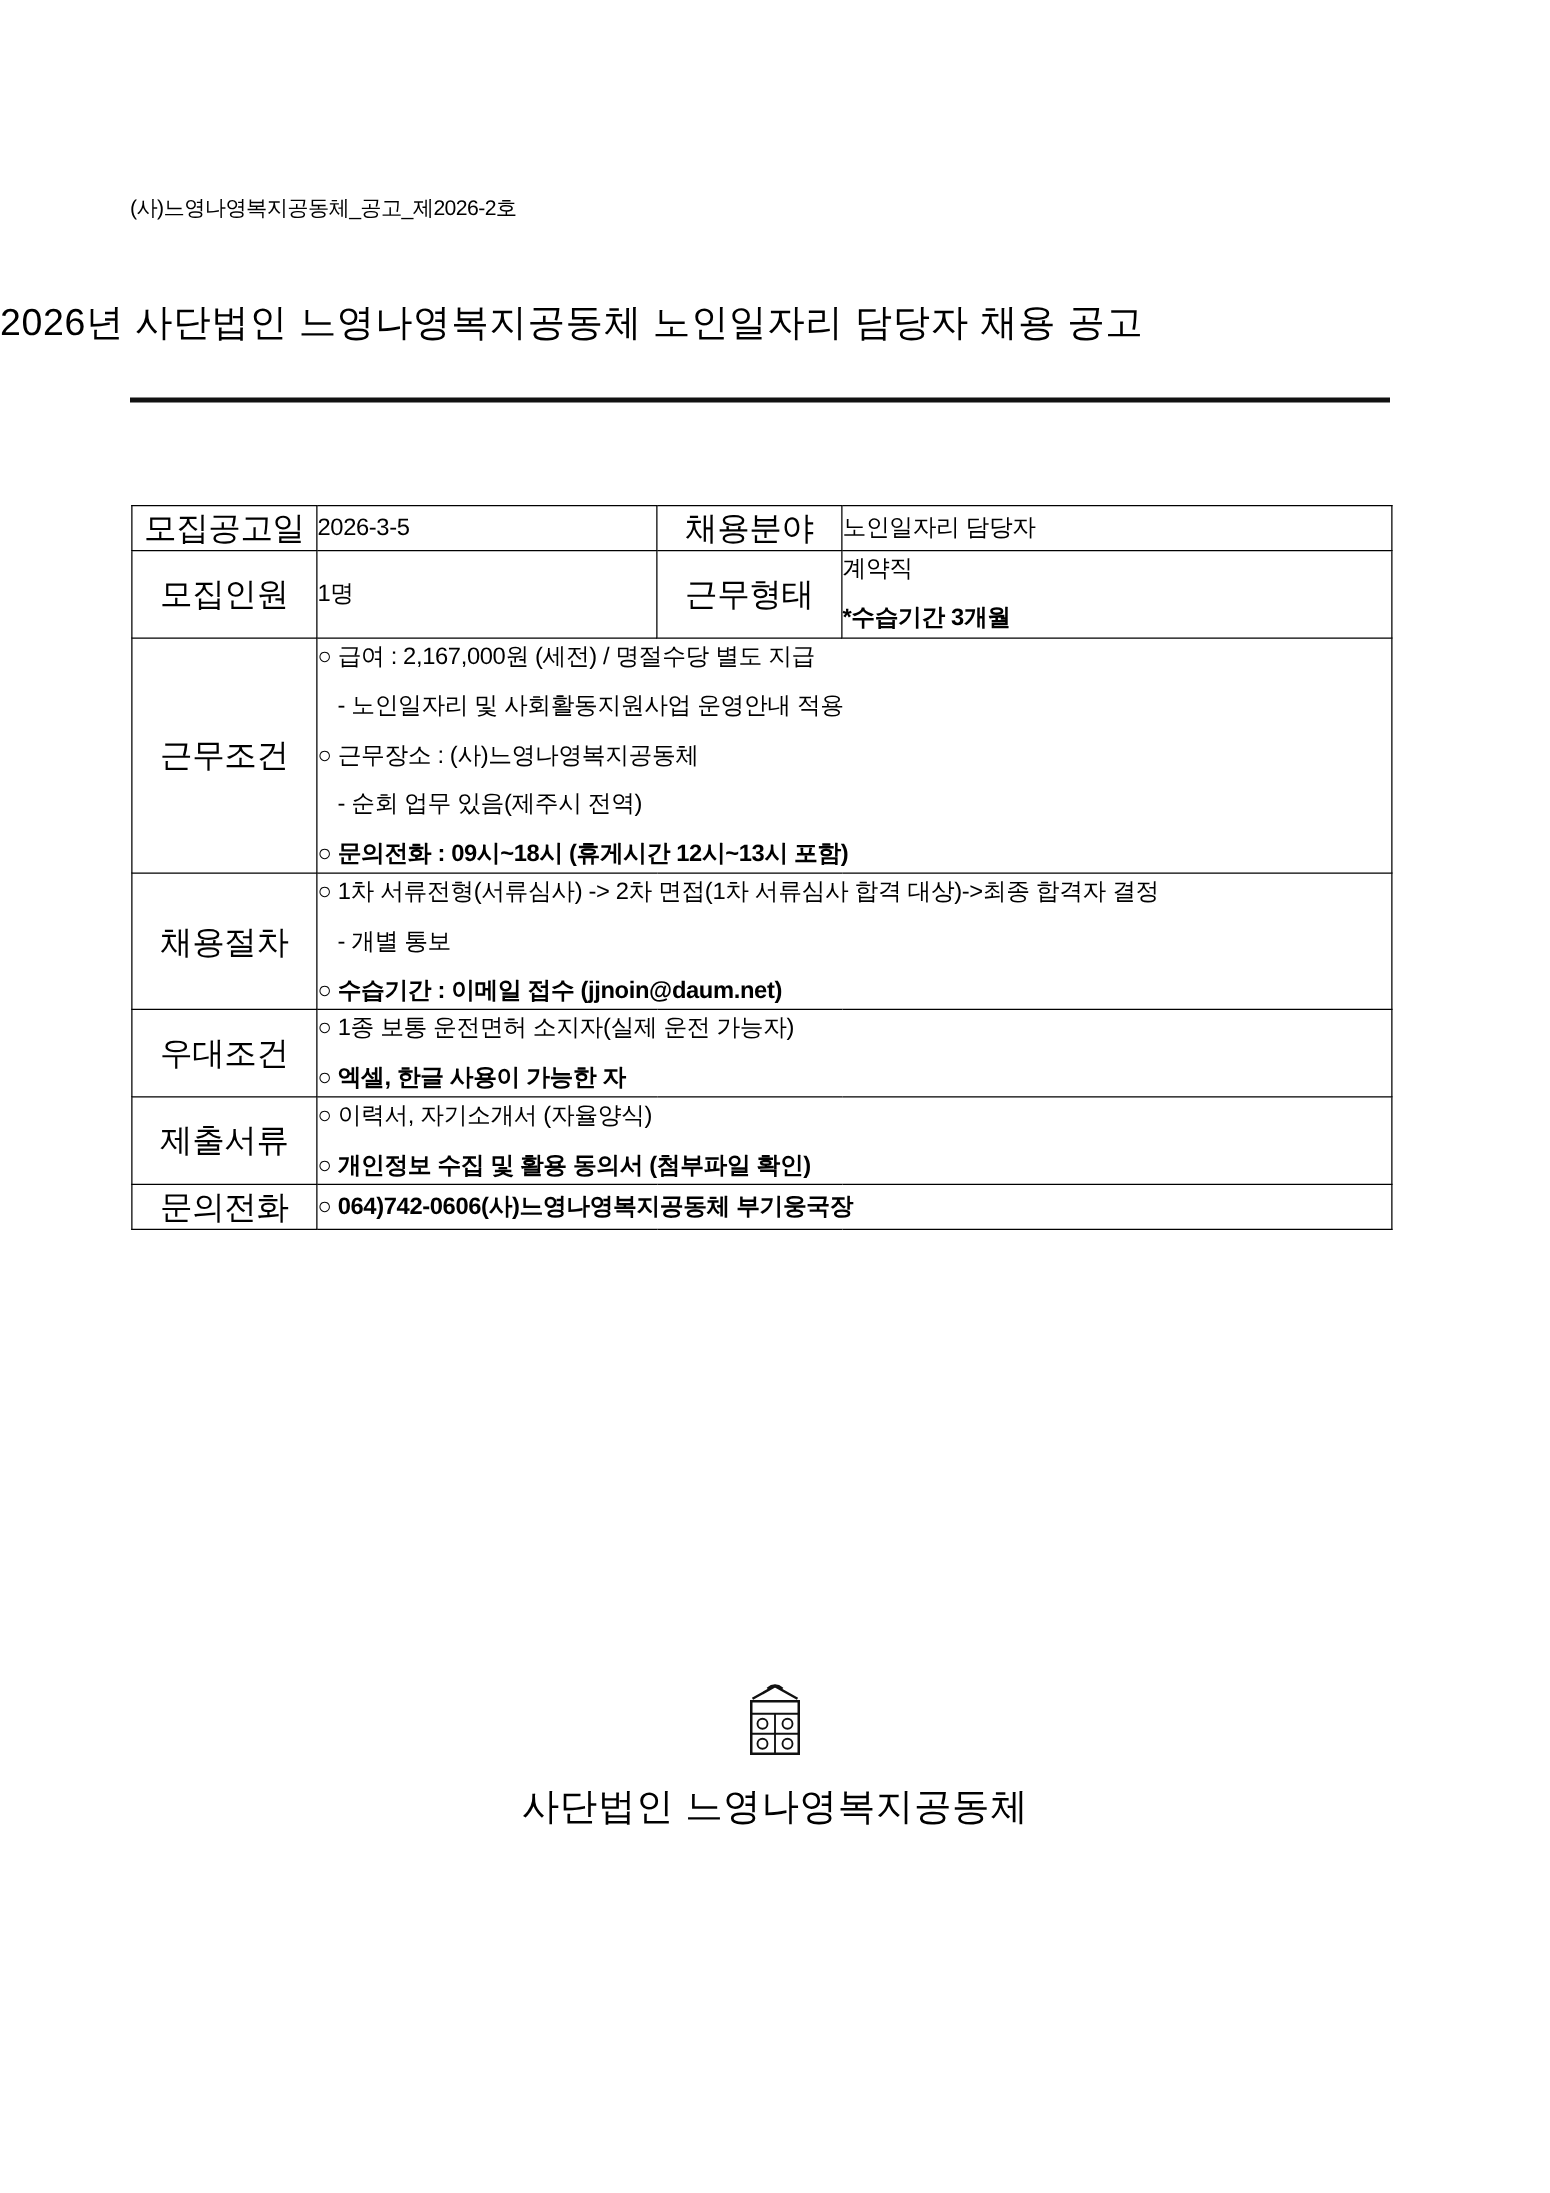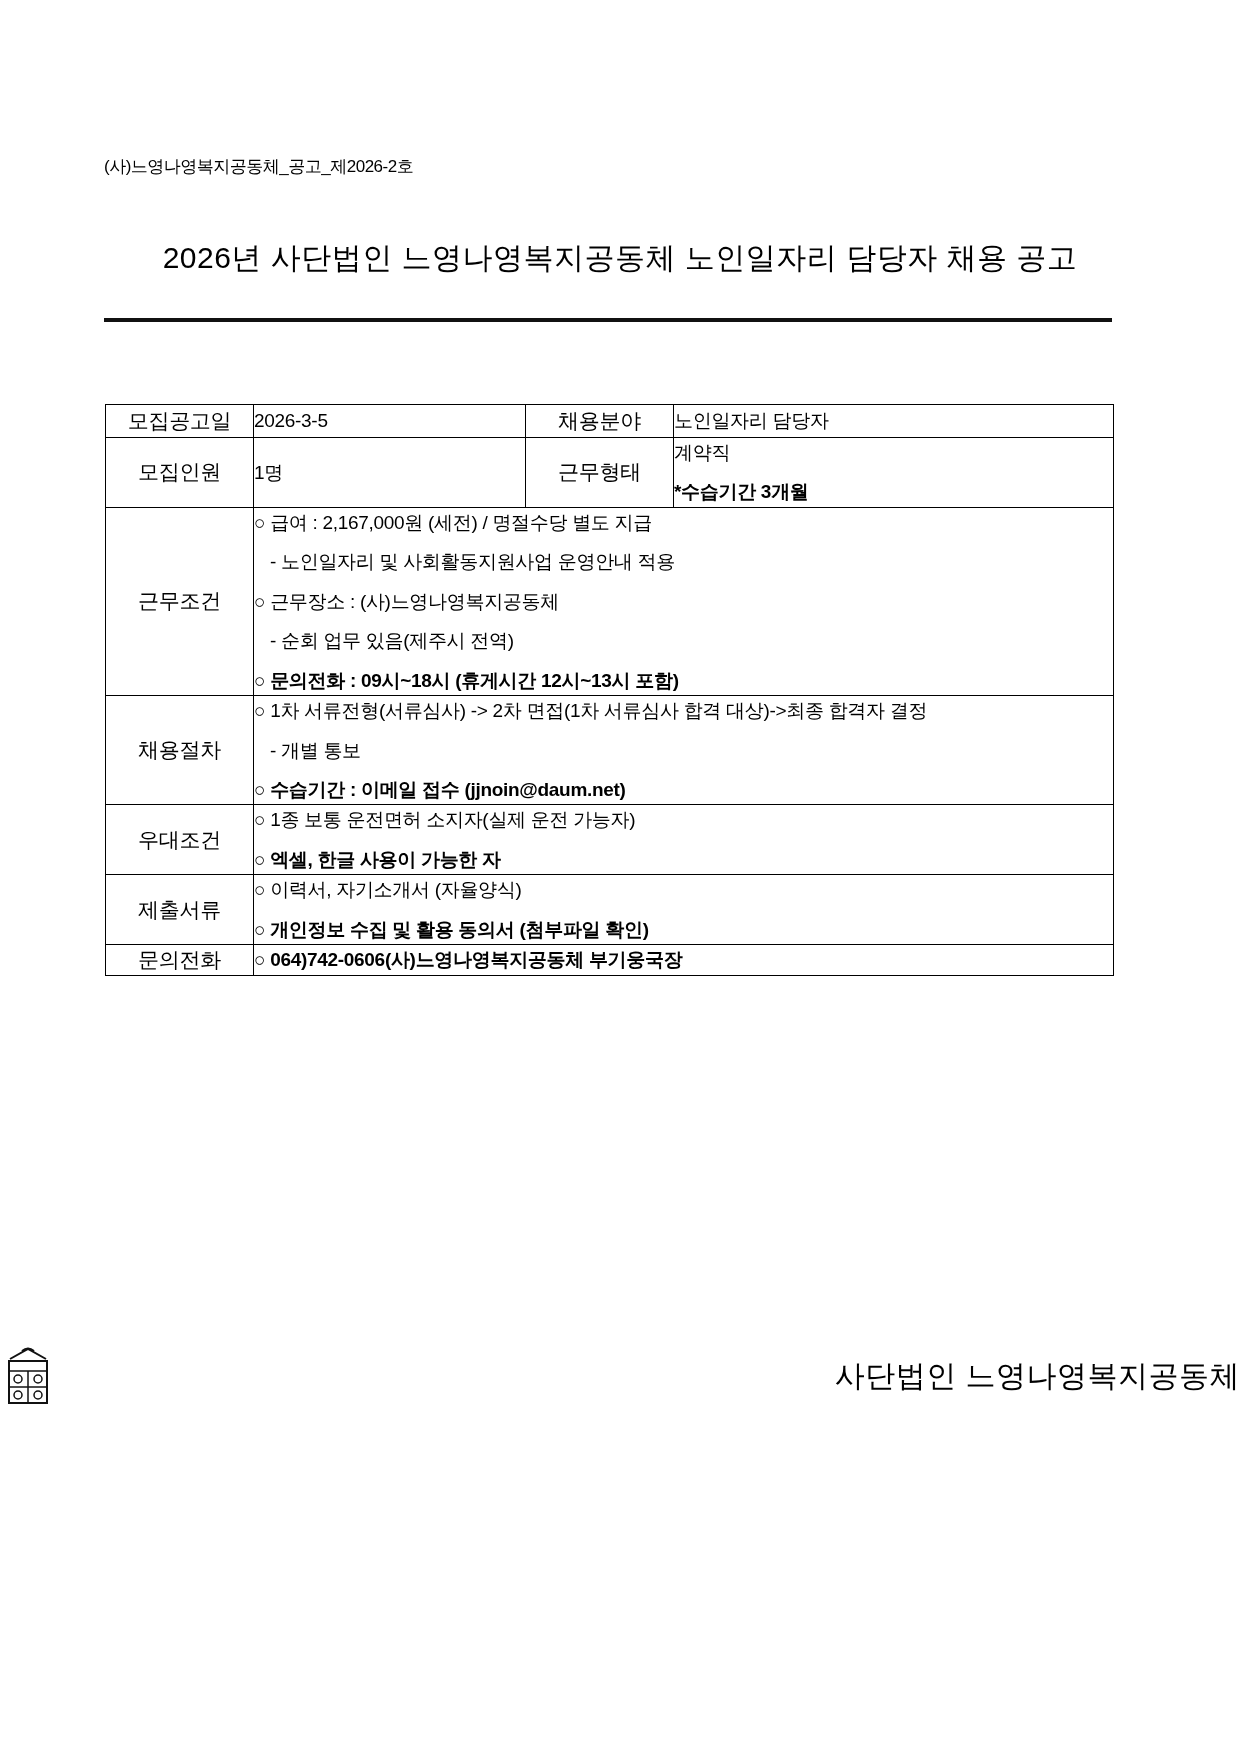--- a/index.html
+++ b/index.html
@@ -27,21 +27,20 @@
     top: 155px;
     font-size: 17px;
     letter-spacing: -0.5px;
     white-space: nowrap;
   }
   .doc-title {
     position: absolute;
     left: 0;
     right: 0;
     top: 238px;
-    text-align: center;
     font-size: 30px;
     letter-spacing: 0.5px;
     white-space: nowrap;
   }
   .title-rule {
     position: absolute;
     left: 104px;
     top: 318px;
     width: 1008px;
     height: 4px;
@@ -55,21 +54,21 @@
     border-collapse: collapse;
     table-layout: fixed;
   }
   table.main-table td {
     border: 1px solid #000000;
     padding: 0;
     vertical-align: middle;
   }
   td.label {
     text-align: center;
-    font-size: 21px;
+    font-size: 26px;
     letter-spacing: -0.3px;
     width: 148px;
     padding: 10px 4px;
   }
   td.value {
     font-size: 19px;
     padding: 10px 14px;
     letter-spacing: -0.3px;
     line-height: 1.55;
   }
@@ -88,20 +87,21 @@
   }
   .footer-logo-wrap {
     position: absolute;
     left: 0;
     right: 0;
     top: 1345px;
     display: flex;
     align-items: center;
     justify-content: space-between;
     gap: 18px;
+    flex-direction: column;
   }
   .logo-mark {
     width: 56px;
     height: 62px;
     position: relative;
   }
   .footer-org {
     font-size: 30px;
     letter-spacing: 0.5px;
     white-space: nowrap;

